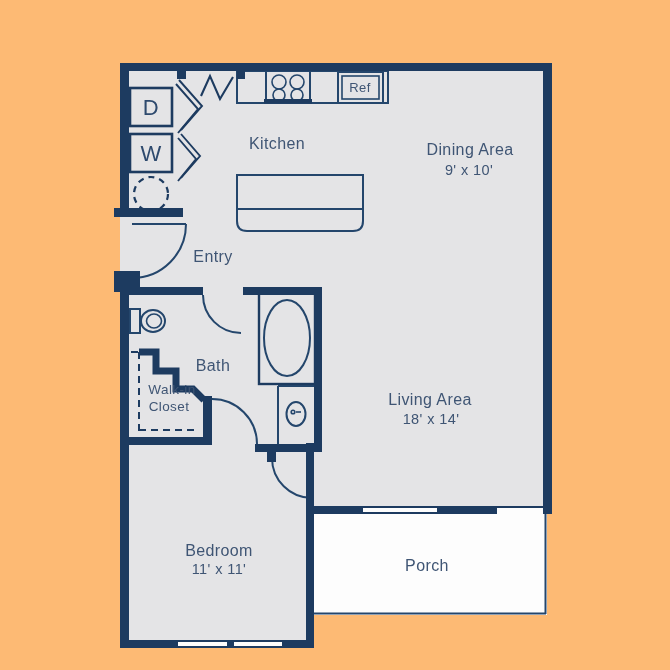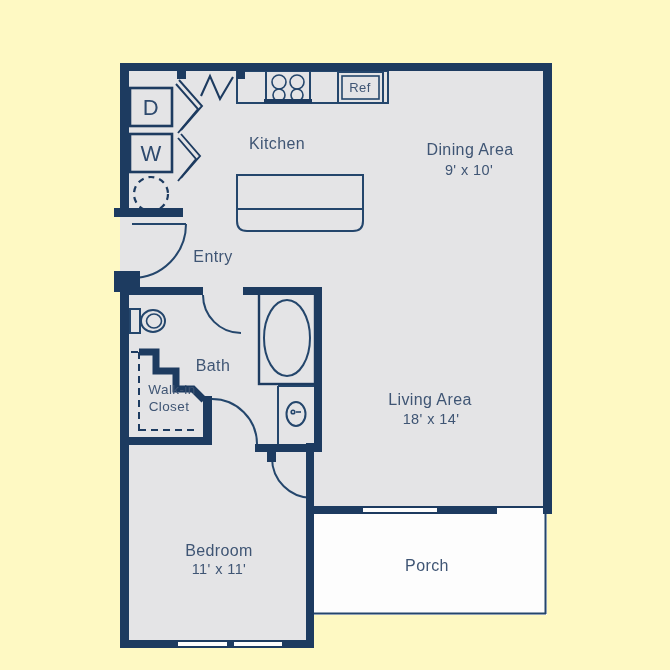--- a/index.html
+++ b/index.html
@@ -1,16 +1,16 @@
 <!DOCTYPE html>
 <html><head>
 <meta charset="utf-8">
 <style>
   html,body{margin:0;padding:0;background:#fbfbfa;}
-  .stage{position:relative;width:670px;height:670px;background:#fef9c3;overflow:hidden;
+  .stage{position:relative;width:670px;height:670px;background:#fdba74;overflow:hidden;
          font-family:"Liberation Sans", sans-serif;}
   svg text{font-family:"Liberation Sans", sans-serif;fill:#3f5574;letter-spacing:0.4px;}
   .room-label{font-size:16px;}
   .dim-label{font-size:14.5px;}
   .small-label{font-size:13.5px;}
   .appliance-letter{font-size:22px;fill:#2e4a6e;}
   .ref-label{font-size:13px;}
   .wall{fill:#1d3b60;}
   .thin{stroke:#24466c;stroke-width:2;fill:none;}
   .thin15{stroke:#24466c;stroke-width:1.6;fill:none;}

